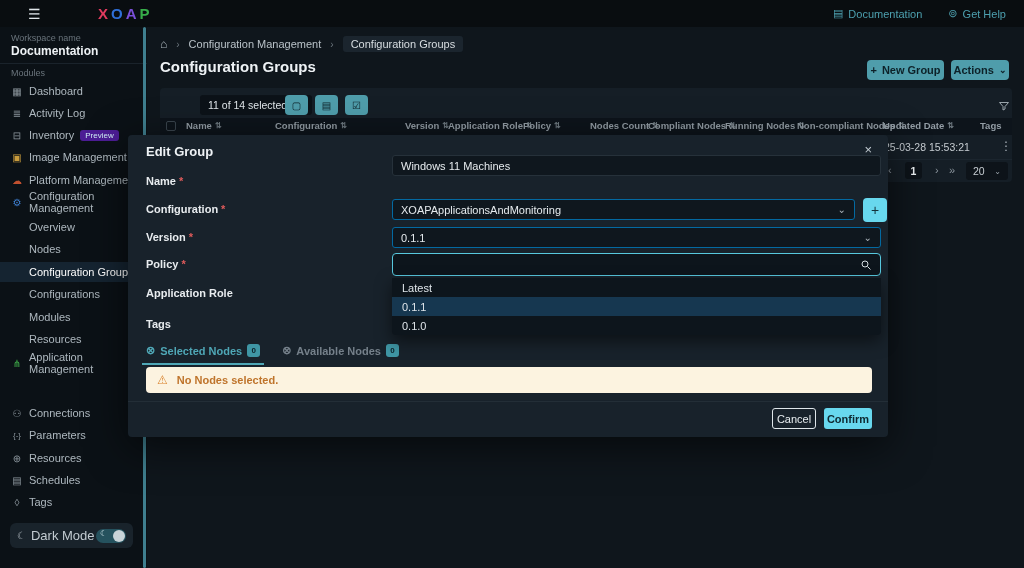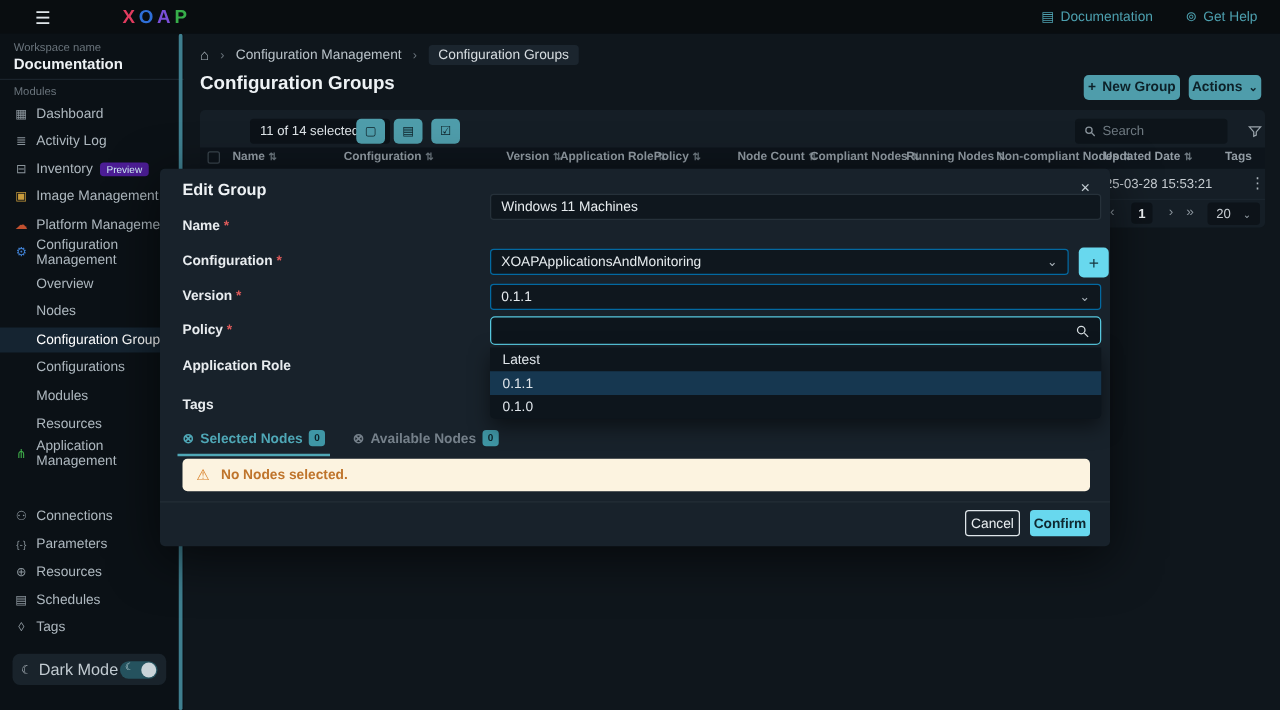--- a/index.html
+++ b/index.html
@@ -236,27 +236,20 @@
       <div class="ibtn" style="left:125px">
           <span>▢</span>
         </div>
       <div class="ibtn" style="left:155px">
           <span>▤</span>
         </div>
       <div class="ibtn" style="left:185px">
           <span>☑</span>
         </div>
 
-      <div class="search-box">
-        <svg width="10" height="10" viewBox="0 0 24 24">
-            <circle cx="10" cy="10" r="6" fill="none" stroke="#8a949c" stroke-width="2.5"></circle>
-            <line x1="15" y1="15" x2="21" y2="21" stroke="#8a949c" stroke-width="2.5"></line>
-          </svg>
-        <input type="text" placeholder="Search" style="">
-      </div>
       <div class="funnel">
         <svg width="12" height="12" viewBox="0 0 24 24">
             <path d="M3 5h18l-7 8v5l-4 2v-7z" fill="none" stroke="#9aa4ab" stroke-width="2"></path>
           </svg>
       </div>
 
       <div class="thead">
         <span class="cb"></span>
         <span class="th" style="left:26px">
             <span>Name</span>
@@ -272,21 +265,21 @@
           </span>
         <span class="th" style="left:288px">
             <span>Application Role</span>
             <span class="sort">⇅</span>
           </span>
         <span class="th" style="left:363px">
             <span>Policy</span>
             <span class="sort">⇅</span>
           </span>
         <span class="th" style="left:430px">
-            <span>Node Count</span>
+            <span>Nodes Count</span>
             <span class="sort">⇅</span>
           </span>
         <span class="th" style="left:488px">
             <span>Compliant Nodes</span>
             <span class="sort">⇅</span>
           </span>
         <span class="th" style="left:565px">
             <span>Running Nodes</span>
             <span class="sort">⇅</span>
           </span>

